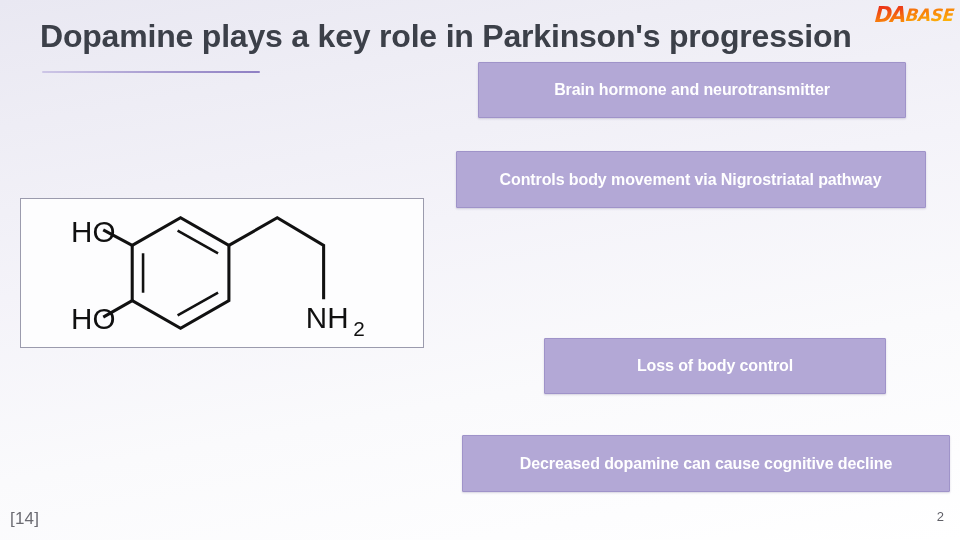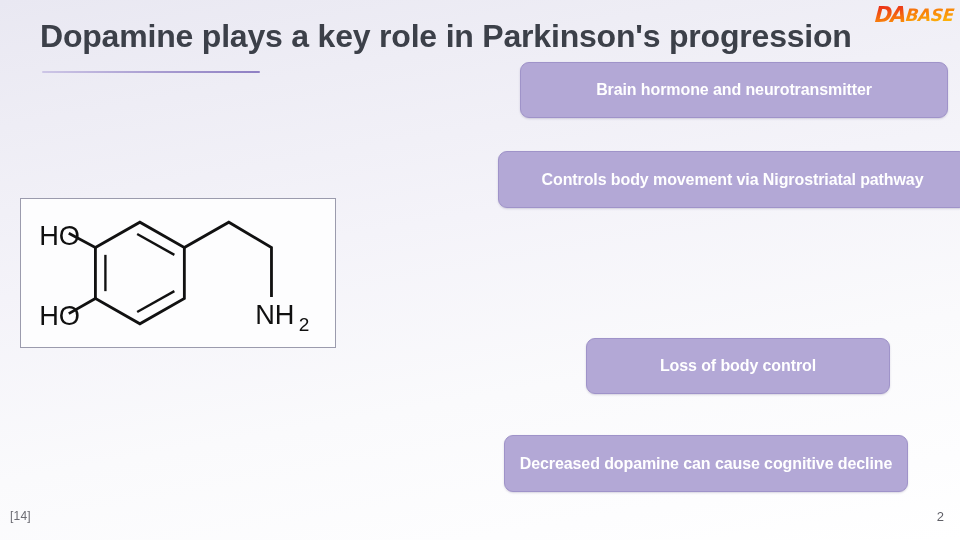--- a/index.html
+++ b/index.html
@@ -76,21 +76,21 @@
     height: 2px;
     background: linear-gradient(90deg, #cdc6e6 0%, #a79bd0 55%, #8f80c4 100%);
     border-radius: 1px;
   }
 
   
   #molecule-panel {
     position: absolute;
     left: 20px;
     top: 198px;
-    width: 316px;
+    width: 404px;
     height: 150px;
     background: #fdfdfe;
     border: 1.5px solid #9b9bad;
     box-sizing: border-box;
   }
   #molecule-panel svg {
     display: block;
     width: 100%;
     height: 100%;
   }
@@ -115,47 +115,46 @@
     stroke-width: 2.6;
     fill: none;
     stroke-linecap: butt;
   }
 
   
   .callout {
     position: absolute;
     background: #b3a8d6;
     border: 1px solid #9f93c9;
-    border-radius: 9px;
+    border-radius: 1px;
     box-shadow: 0 1px 2px rgba(80,70,120,0.22);
     color: #ffffff;
     font-size: 16px;
     font-weight: bold;
     letter-spacing: -0.1px;
     display: flex;
     align-items: center;
     justify-content: center;
     text-align: left;
     box-sizing: border-box;
     padding: 0 10px;
     white-space: nowrap;
-    margin-left: 42px;
   }
   #callout-0 { left: 478px; top: 62px;  width: 428px; height: 56px; }
   #callout-1 { left: 456px; top: 151px; width: 470px; height: 57px; padding-left: 9px; }
   #callout-2 { left: 454px; top: 240px; width: 482px; height: 57px; }
-  #callout-3 { left: 544px; top: 338px; width: 304px; height: 56px; }
-  #callout-4 { left: 462px; top: 435px; width: 404px; height: 57px; }
+  #callout-3 { left: 544px; top: 338px; width: 342px; height: 56px; }
+  #callout-4 { left: 462px; top: 435px; width: 488px; height: 57px; }
 
   
   #citation {
     position: absolute;
     left: 10px;
     top: 509px;
-    font-size: 12px;
+    font-size: 17px;
     color: #6b6b72;
     letter-spacing: 0.2px;
   }
   #page-number {
     position: absolute;
     right: 16px;
     top: 509px;
     font-size: 13px;
     color: #5f5f66;
   }

